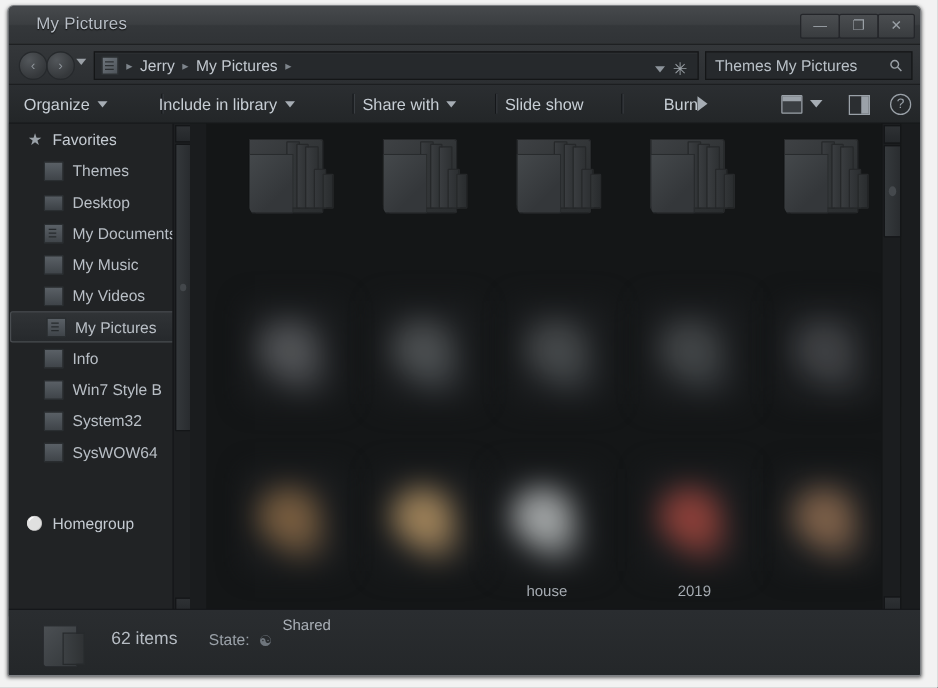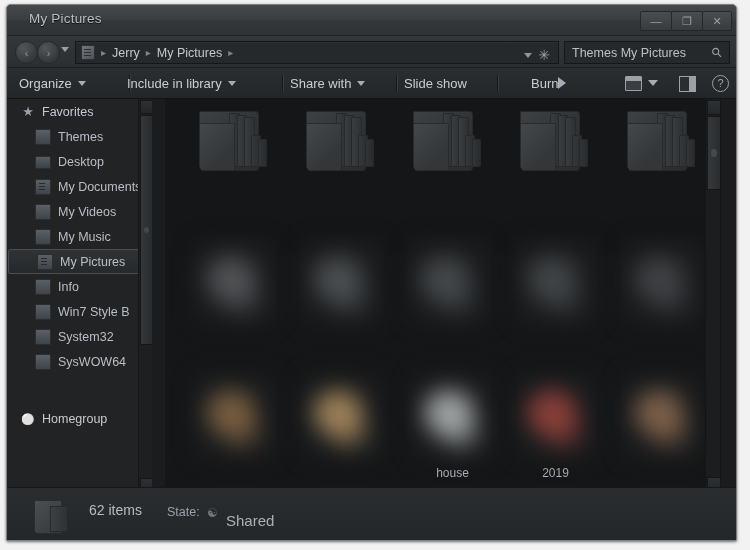--- a/index.html
+++ b/index.html
@@ -567,23 +567,23 @@
     white-space: nowrap;
   }
   #status-share-icon {
     position: absolute;
     left: 200px; top: 18px;
     color: #6e757c;
     font-size: 12px;
   }
   #status-state-value {
     position: absolute;
-    left: 219px; top: 24px;
+    left: 219px; top: 5px;
     color: #aab0b7;
-    font-size: 15px;
+    font-size: 12px;
     white-space: nowrap;
   }
 </style>
 </head>
 <body>
 
 <div id="desktop">
 
   <div id="window">
 
@@ -678,25 +678,25 @@
             <div class="side-item child">
               <span class="ic ic-desktop"></span>
               <span class="side-label">Desktop</span>
             </div>
             <div class="side-item child">
               <span class="ic ic-folder doc"></span>
               <span class="side-label">My Documents</span>
             </div>
             <div class="side-item child">
               <span class="ic ic-folder"></span>
-              <span class="side-label">My Videos</span>
+              <span class="side-label">My Music</span>
             </div>
             <div class="side-item child">
               <span class="ic ic-folder"></span>
-              <span class="side-label">My Music</span>
+              <span class="side-label">My Videos</span>
             </div>
             <div class="side-item child selected">
               <span class="ic ic-folder doc"></span>
               <span class="side-label">My Pictures</span>
             </div>
             <div class="side-item child">
               <span class="ic ic-folder"></span>
               <span class="side-label">Info</span>
             </div>
             <div class="side-item child">
@@ -863,21 +863,21 @@
             <div class="gitem" style="left: 125px; top: 270px;">
               <div class="thumb">
                 <div class="photo">
                   <div class="bg"></div>
                   <div class="blob" style="left: 14%; top: 18%; width: 62%; height: 56%; background: rgb(181, 148, 101); opacity: 0.85;"></div>
                   <div class="blob" style="left: 34%; top: 46%; width: 48%; height: 44%; background: rgb(181, 148, 101); opacity: 0.45;"></div>
                 </div>
               </div>
               <div class="label"></div>
             </div>
-            <div class="gitem" style="left: 236px; top: 270px;">
+            <div class="gitem" style="left: 221px; top: 270px;">
               <div class="thumb">
                 <div class="photo">
                   <div class="bg"></div>
                   <div class="blob" style="left: 14%; top: 18%; width: 62%; height: 56%; background: rgb(185, 188, 189); opacity: 0.85;"></div>
                   <div class="blob" style="left: 34%; top: 46%; width: 48%; height: 44%; background: rgb(185, 188, 189); opacity: 0.45;"></div>
                 </div>
               </div>
               <div class="label">house</div>
             </div>
             <div class="gitem" style="left: 339px; top: 270px;">

